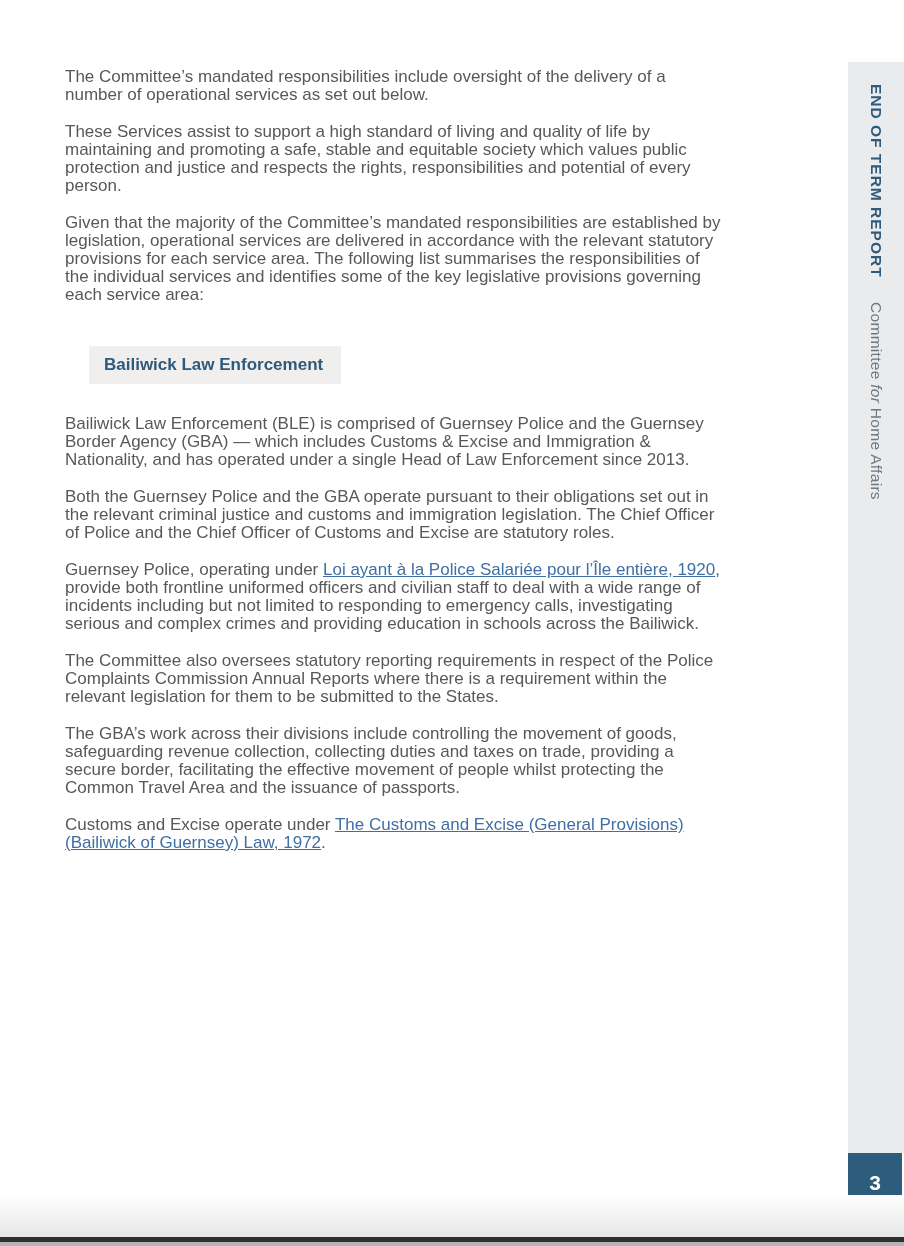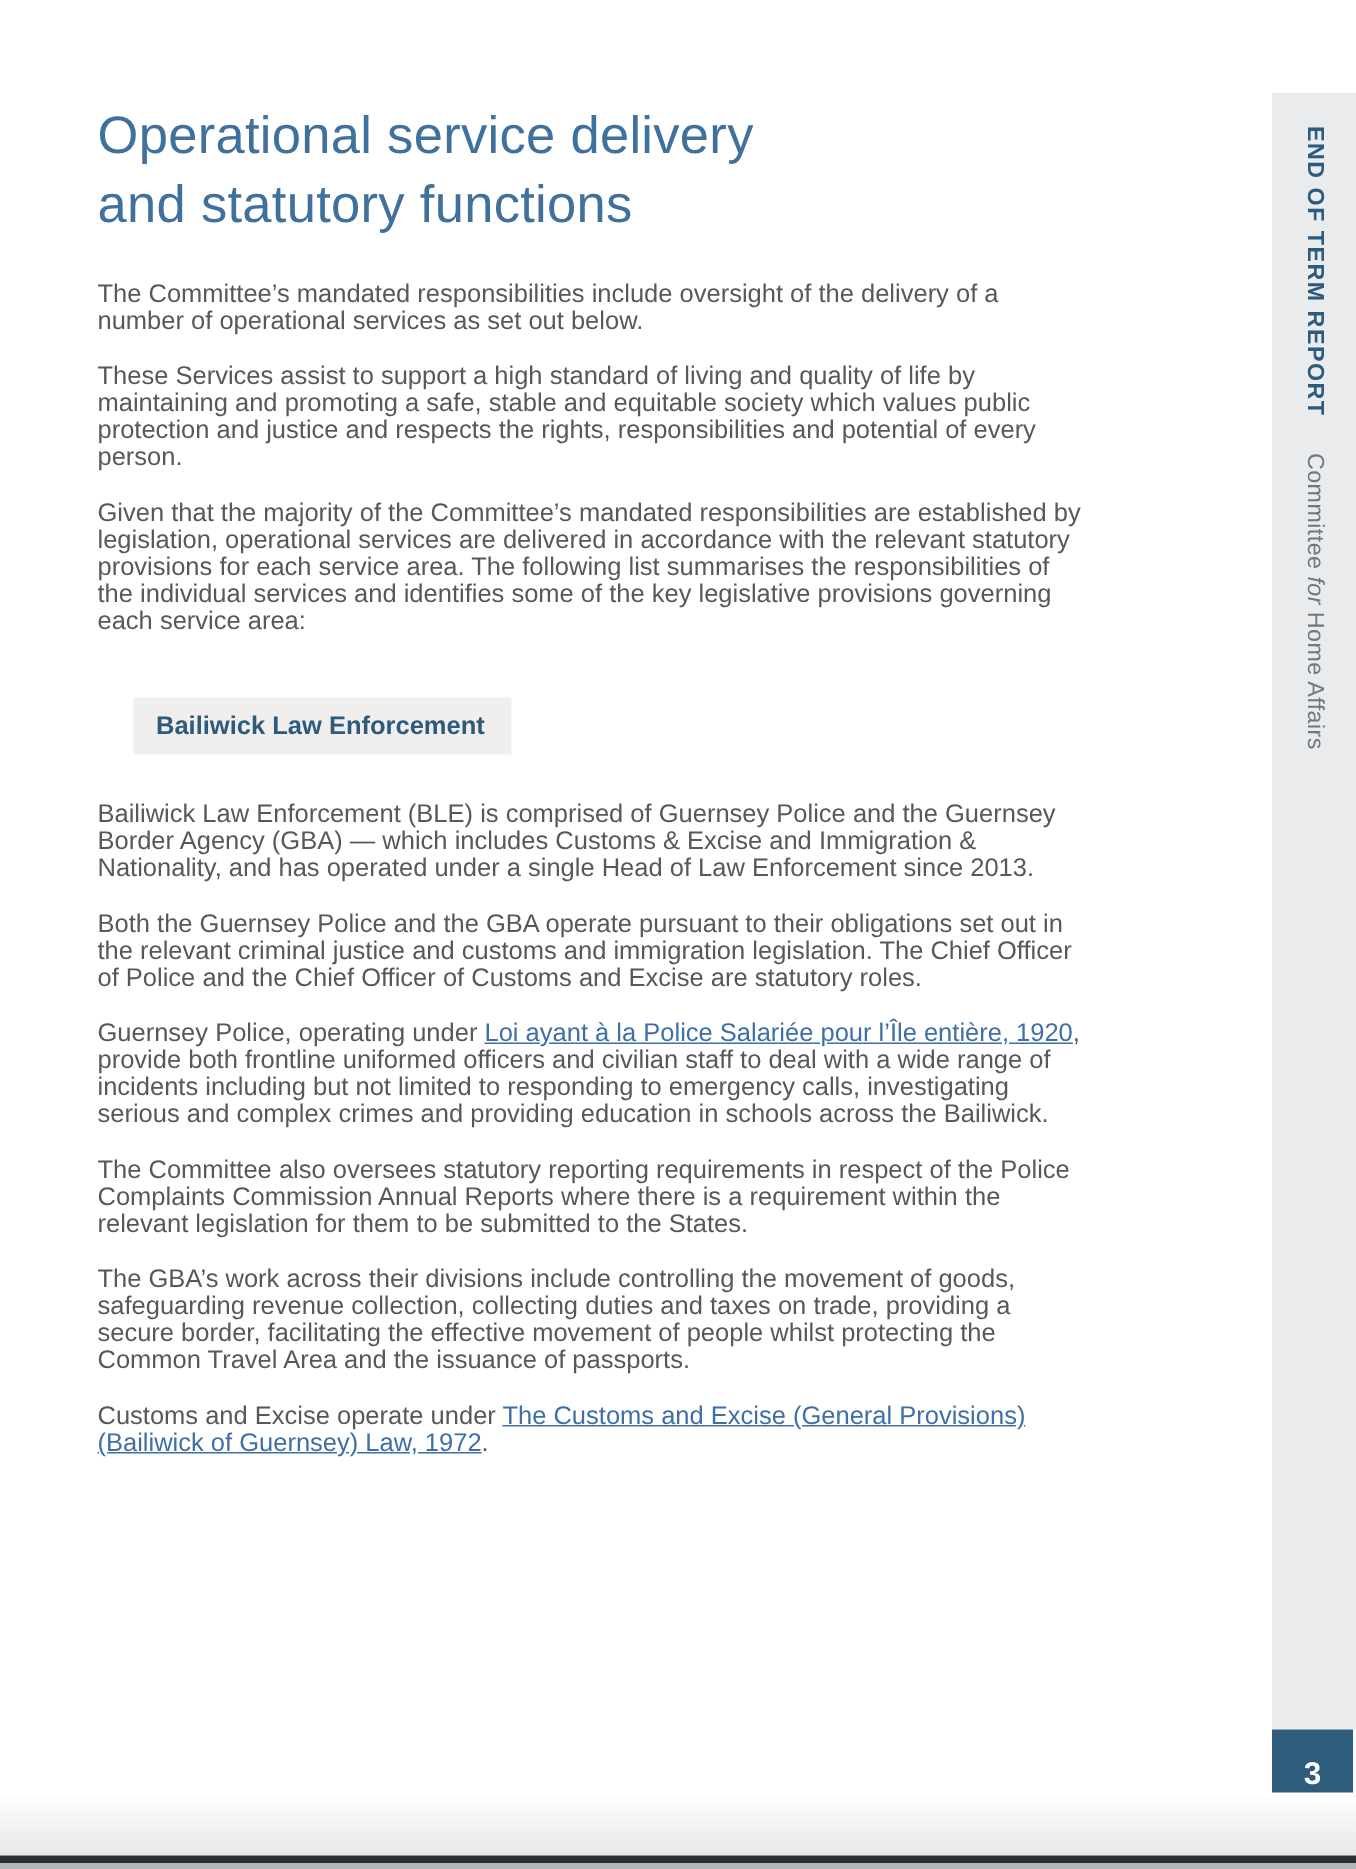--- a/index.html
+++ b/index.html
@@ -119,24 +119,20 @@
     width: 100%; height: 4px;
     background: #b3b6b8;
   }
 </style>
 </head>
 <body>
 
 <div class="page">
 
   <div class="content">
-    <h1 class="doc-title">
-      <span>Operational service delivery</span>
-      <span>and statutory functions</span>
-    </h1>
     <div><p class="body-p">The Committee’s mandated responsibilities include oversight of the delivery of a number of operational services as set out below.</p><p class="body-p">These Services assist to support a high standard of living and quality of life by maintaining and promoting a safe, stable and equitable society which values public protection and justice and respects the rights, responsibilities and potential of every person.</p><p class="body-p">Given that the majority of the Committee’s mandated responsibilities are established by legislation, operational services are delivered in accordance with the relevant statutory provisions for each service area. The following list summarises the responsibilities of the individual services and identifies some of the key legislative provisions governing each service area:</p><div class="section-header">
           <span class="accent-bar"></span>
           <span class="section-label">Bailiwick Law Enforcement</span>
         </div><br><p class="body-p">Bailiwick Law Enforcement (BLE) is comprised of Guernsey Police and the Guernsey Border Agency (GBA) — which includes Customs &amp; Excise and Immigration &amp; Nationality, and has operated under a single Head of Law Enforcement since 2013.</p><p class="body-p">Both the Guernsey Police and the GBA operate pursuant to their obligations set out in the relevant criminal justice and customs and immigration legislation.  The Chief Officer of Police and the Chief Officer of Customs and Excise are statutory roles.</p><p class="body-p">Guernsey Police, operating under <a href="#" class="doc-link">Loi ayant à la Police Salariée pour l’Île entière, 1920</a>, provide both frontline uniformed officers and civilian staff to deal with a wide range of incidents including but not limited to responding to emergency calls, investigating serious and complex crimes and providing education in schools across the Bailiwick.</p><p class="body-p">The Committee also oversees statutory reporting requirements in respect of the Police Complaints Commission Annual Reports where there is a requirement within the relevant legislation for them to be submitted to the States.</p><p class="body-p">The GBA’s work across their divisions include controlling the movement of goods, safeguarding revenue collection, collecting duties and taxes on trade, providing a secure border, facilitating the effective movement of people whilst protecting the Common Travel Area and the issuance of passports.</p><p class="body-p">Customs and Excise operate under <a href="#" class="doc-link">The Customs and Excise (General Provisions) (Bailiwick of Guernsey) Law, 1972</a>.</p></div>
   </div>
 
   <div class="sidebar">
     <div class="sidebar-vtext sidebar-title-v">END OF TERM REPORT</div>
     <div class="sidebar-vtext sidebar-committee-v"><span>Committee </span><span class="ital">for</span><span> Home Affairs</span></div>
   </div>

